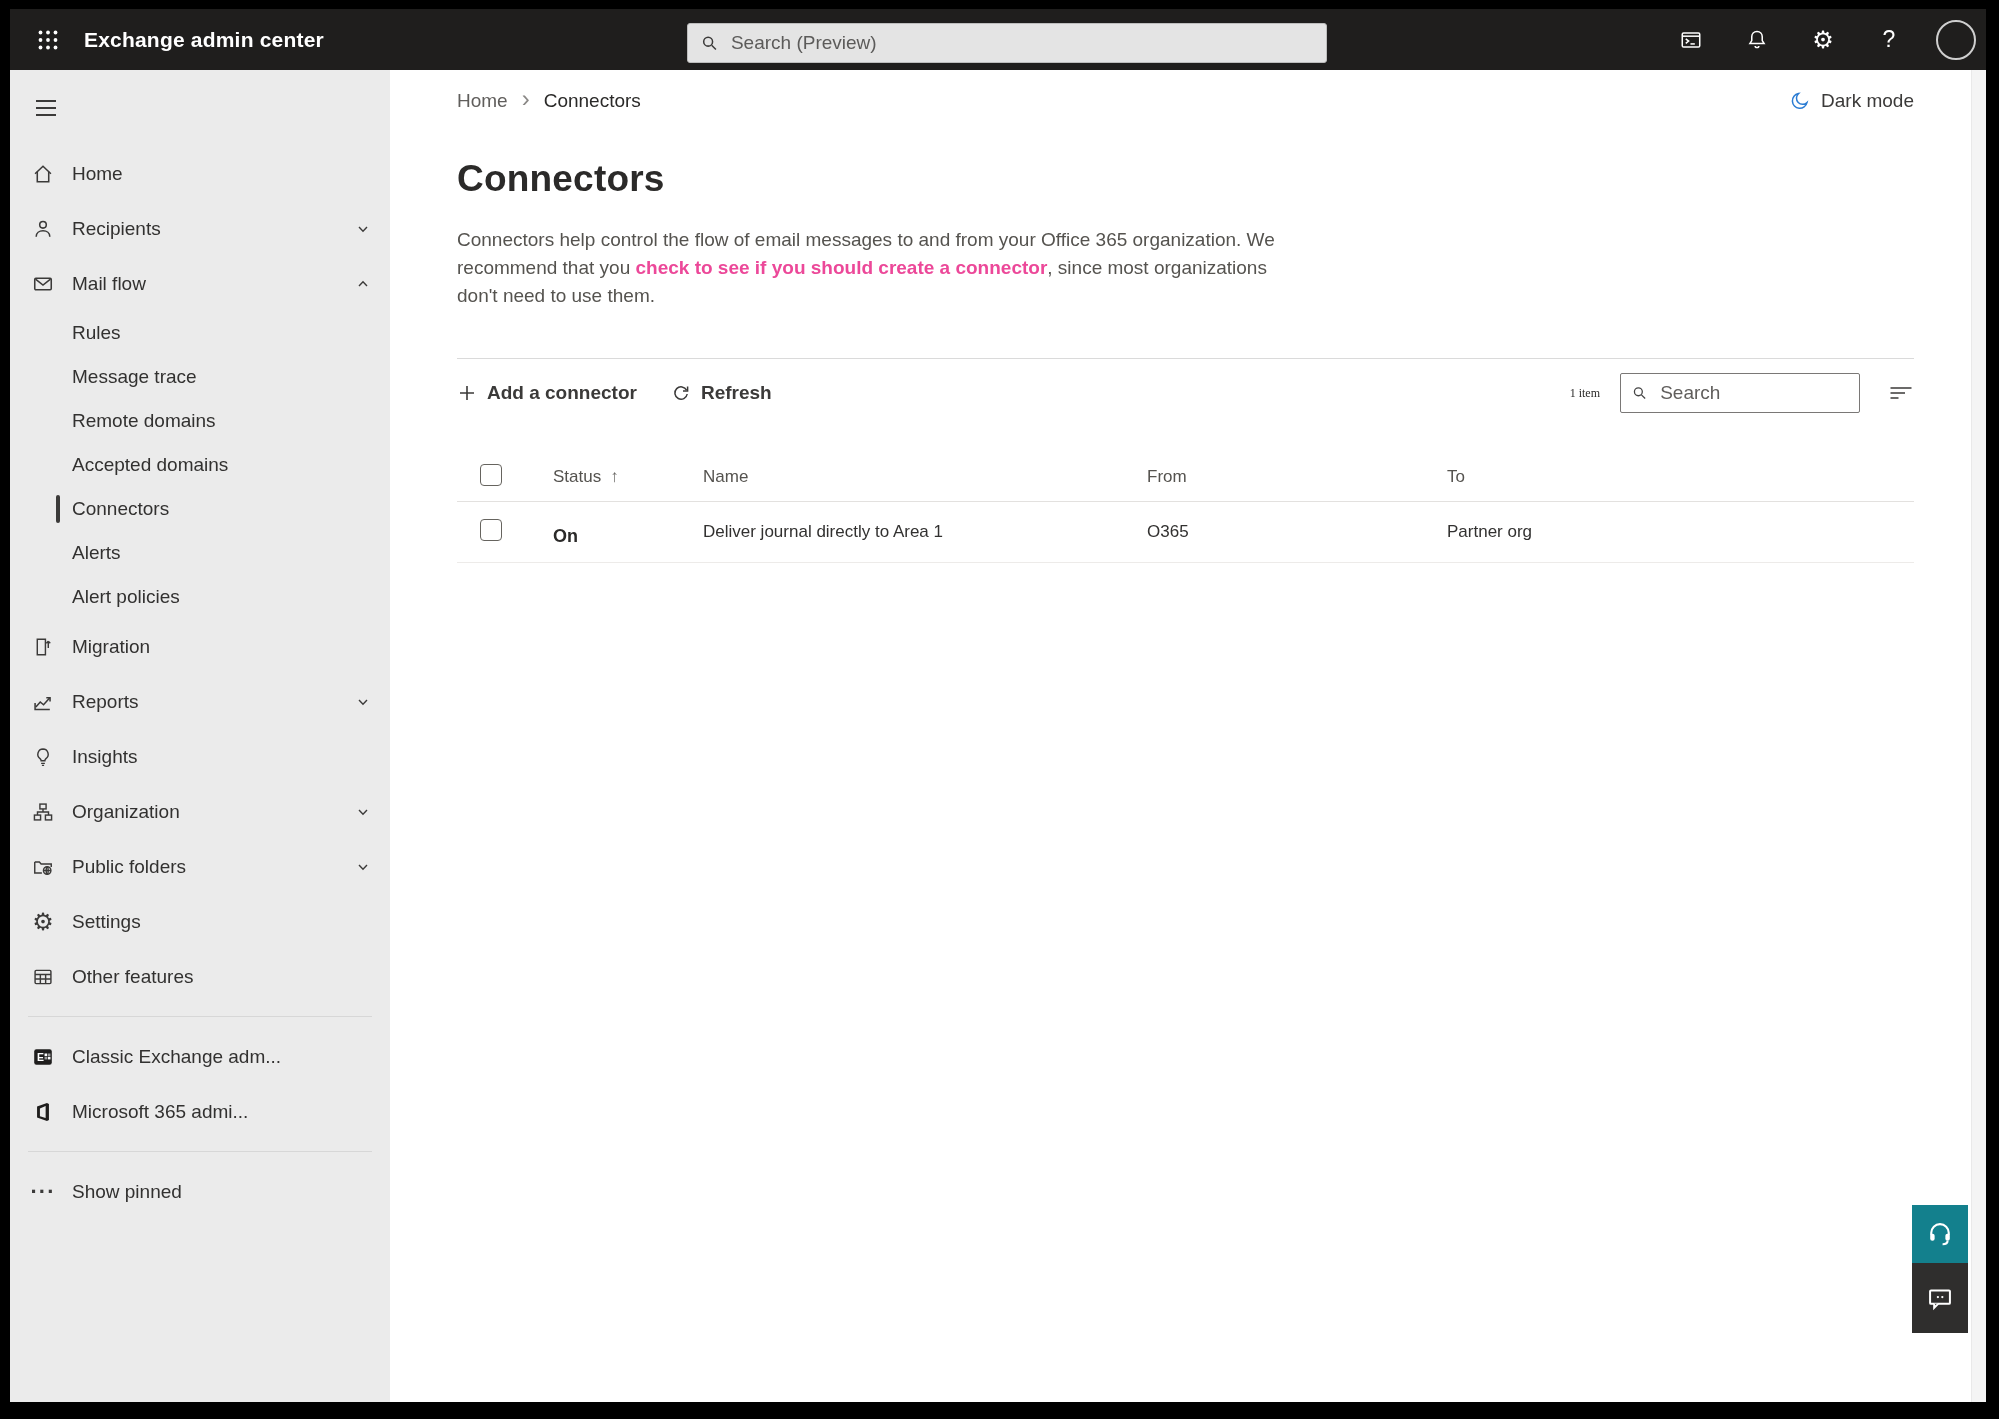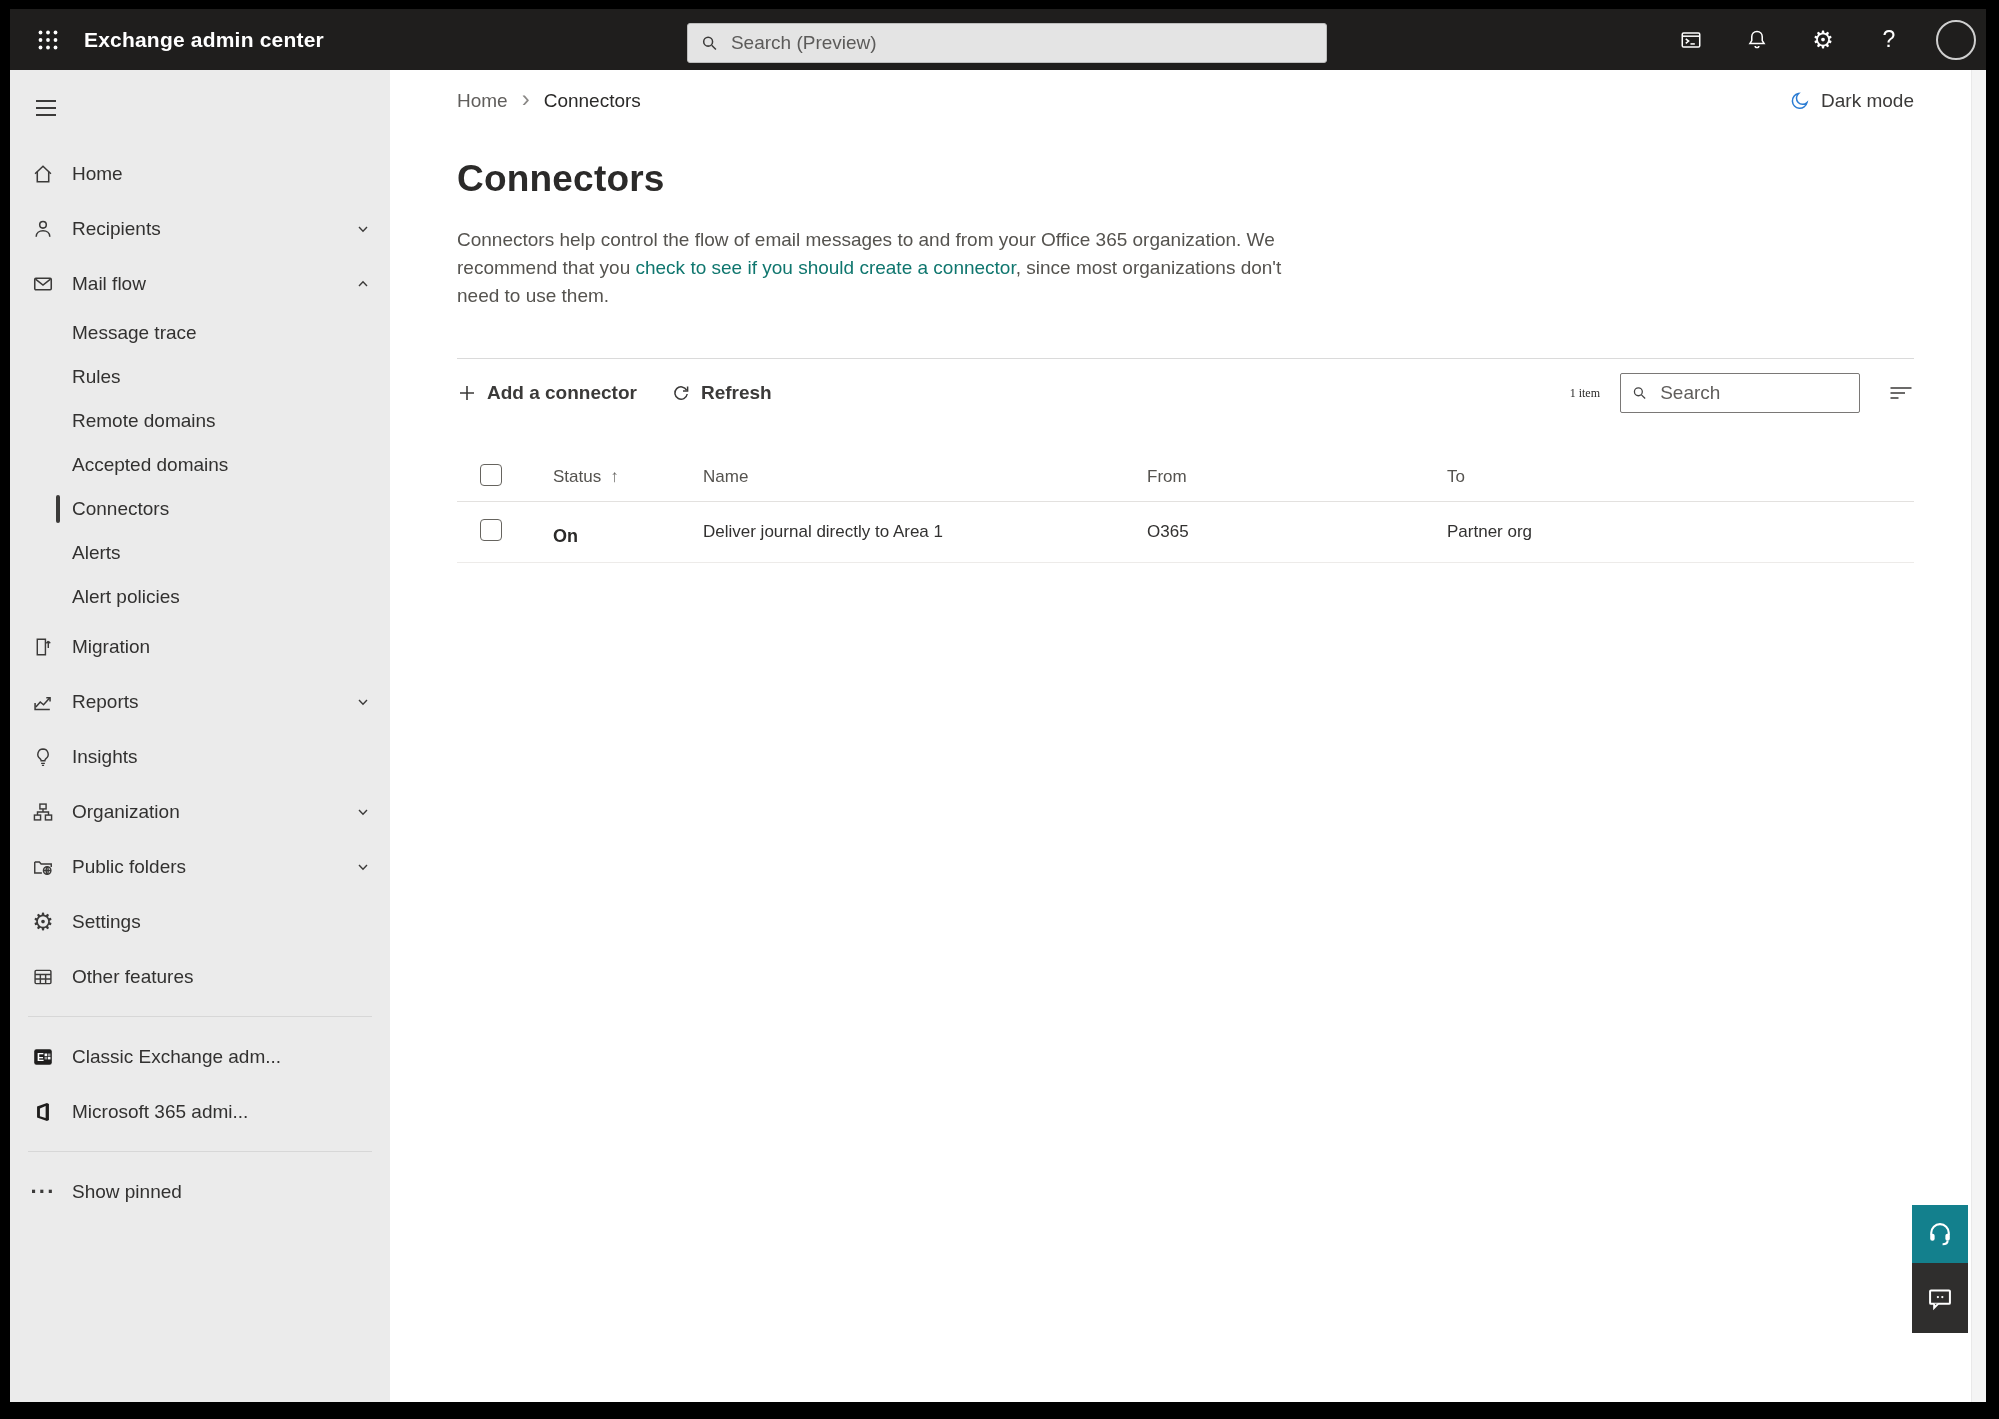--- a/index.html
+++ b/index.html
@@ -43,21 +43,21 @@
   .main{flex:1;background:#fff;padding:0 72px 0 67px;box-sizing:border-box;position:relative;min-width:0;}
   .page-head{display:flex;align-items:center;justify-content:space-between;margin-top:16px;height:30px;}
   .breadcrumb{display:flex;align-items:center;font-size:19px;}
   .crumb-home{color:#605e5c;cursor:pointer;}
   .crumb-sep{color:#8a8886;font-size:24px;margin:0 14px;line-height:1;transform:translateY(-2px);}
   .crumb-cur{color:#2b2a29;}
   .darkmode{display:flex;align-items:center;cursor:pointer;font-size:19px;color:#3b3a39;justify-content:space-between;}
   .darkmode .lbl{margin-left:10px;}
   h1.page-title{font-size:37px;font-weight:700;color:#2b2a29;margin:42px 0 0 0;letter-spacing:.2px;}
   .desc{margin-top:26px;width:852px;font-size:19px;line-height:28px;color:#55534f;}
-  .desc b{color:#0f766e;font-weight:400;}
+  .desc b{color:#ec4899;font-weight:700;}
   .rule{border-top:1px solid #dadada;margin-top:48px;}
 
   .toolbar{display:flex;align-items:center;margin-top:12px;height:44px;}
   .tool-btn{display:flex;align-items:center;cursor:pointer;font-size:19px;font-weight:700;color:#3b3a39;}
   .tool-btn .ti{display:flex;align-items:center;margin-right:10px;}
   .tool-btn + .tool-btn{margin-left:34px;}
   .count{margin-left:auto;font-family:"Liberation Serif",serif;font-weight:400;font-size:12px;color:#2b2a29;white-space:nowrap;}
   .list-search{margin-left:20px;width:240px;height:40px;border:1px solid #7a7876;border-radius:2px;display:flex;align-items:center;padding:0 10px;box-sizing:border-box;background:#fff;}
   .list-search input{border:none;outline:none;background:transparent;font-family:"Liberation Sans",sans-serif;font-size:19px;color:#3b3a39;margin-left:10px;width:100%;}
   .list-search input::placeholder{color:#605e5c;opacity:1;}
@@ -181,24 +181,24 @@
           </span>
           <span>Mail flow</span>
           <span class="chev">
             <svg width="14" height="14" viewBox="0 0 14 14" fill="none" stroke="#3b3a39" stroke-width="1.4">
                 <path d="M3 9 L7 4.8 L11 9"></path>
               </svg>
           </span>
         </div>
 
         <div class="nav-sub">
+            <span>Rules</span>
+          </div>
+        <div class="nav-sub">
             <span>Message trace</span>
-          </div>
-        <div class="nav-sub">
-            <span>Rules</span>
           </div>
         <div class="nav-sub">
             <span>Remote domains</span>
           </div>
         <div class="nav-sub">
             <span>Accepted domains</span>
           </div>
         <div class="nav-sub sel">
             <span>Connectors</span>
           </div>

